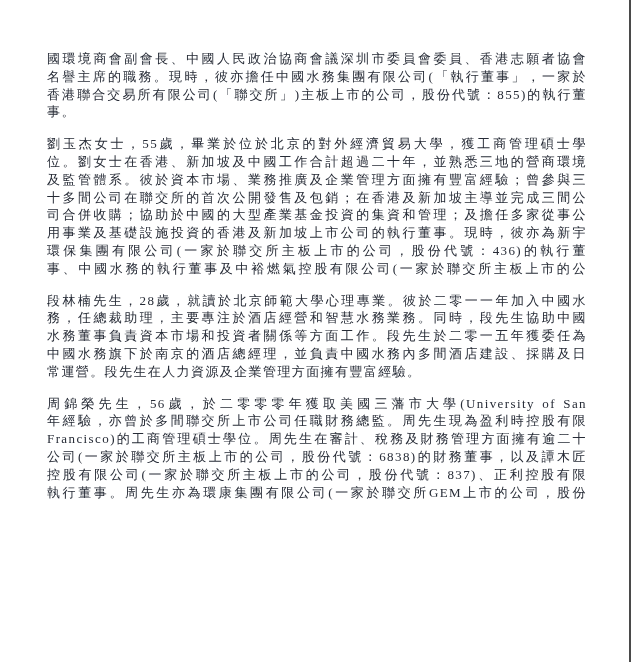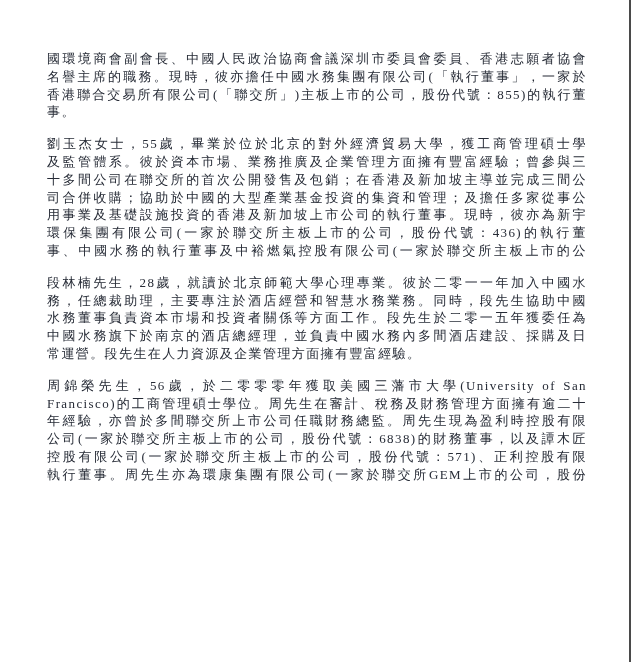--- a/index.html
+++ b/index.html
@@ -49,42 +49,43 @@
 
     <div class="para">
       <div class="line">國環境商會副會長、中國人民政治協商會議深圳市委員會委員、香港志願者協會</div>
       <div class="line">名譽主席的職務。現時，彼亦擔任中國水務集團有限公司(「執行董事」，一家於</div>
       <div class="line">香港聯合交易所有限公司(「聯交所」)主板上市的公司，股份代號：855)的執行董</div>
       <div class="line final">事。</div>
     </div>
 
     <div class="para">
       <div class="line">劉玉杰女士，55歲，畢業於位於北京的對外經濟貿易大學，獲工商管理碩士學</div>
+      <div class="line">位。劉女士在香港、新加坡及中國工作合計超過二十年，並熟悉三地的營商環境</div>
       <div class="line">及監管體系。彼於資本市場、業務推廣及企業管理方面擁有豐富經驗；曾參與三</div>
       <div class="line">十多間公司在聯交所的首次公開發售及包銷；在香港及新加坡主導並完成三間公</div>
       <div class="line">司合併收購；協助於中國的大型產業基金投資的集資和管理；及擔任多家從事公</div>
       <div class="line">用事業及基礎設施投資的香港及新加坡上市公司的執行董事。現時，彼亦為新宇</div>
       <div class="line">環保集團有限公司(一家於聯交所主板上市的公司，股份代號：436)的執行董</div>
       <div class="line">事、中國水務的執行董事及中裕燃氣控股有限公司(一家於聯交所主板上市的公</div>
     </div>
 
     <div class="para">
       <div class="line">段林楠先生，28歲，就讀於北京師範大學心理專業。彼於二零一一年加入中國水</div>
       <div class="line">務，任總裁助理，主要專注於酒店經營和智慧水務業務。同時，段先生協助中國</div>
       <div class="line">水務董事負責資本市場和投資者關係等方面工作。段先生於二零一五年獲委任為</div>
       <div class="line">中國水務旗下於南京的酒店總經理，並負責中國水務內多間酒店建設、採購及日</div>
       <div class="line final">常運營。段先生在人力資源及企業管理方面擁有豐富經驗。</div>
     </div>
 
     <div class="para">
       <div class="line">周錦榮先生，56歲，於二零零零年獲取美國三藩市大學(University of San</div>
+      <div class="line">年經驗，亦曾於多間聯交所上市公司任職財務總監。周先生現為盈利時控股有限</div>
       <div class="line">Francisco)的工商管理碩士學位。周先生在審計、稅務及財務管理方面擁有逾二十</div>
-      <div class="line">年經驗，亦曾於多間聯交所上市公司任職財務總監。周先生現為盈利時控股有限</div>
       <div class="line">公司(一家於聯交所主板上市的公司，股份代號：6838)的財務董事，以及譚木匠</div>
-      <div class="line">控股有限公司(一家於聯交所主板上市的公司，股份代號：571)、正利控股有限</div>
+      <div class="line">控股有限公司(一家於聯交所主板上市的公司，股份代號：837)、正利控股有限</div>
       <div class="line">執行董事。周先生亦為環康集團有限公司(一家於聯交所GEM上市的公司，股份</div>
     </div>
 
   </div>
 
   <div class="page-edge-line"></div>
 
 </div>
 
 </body></html>

